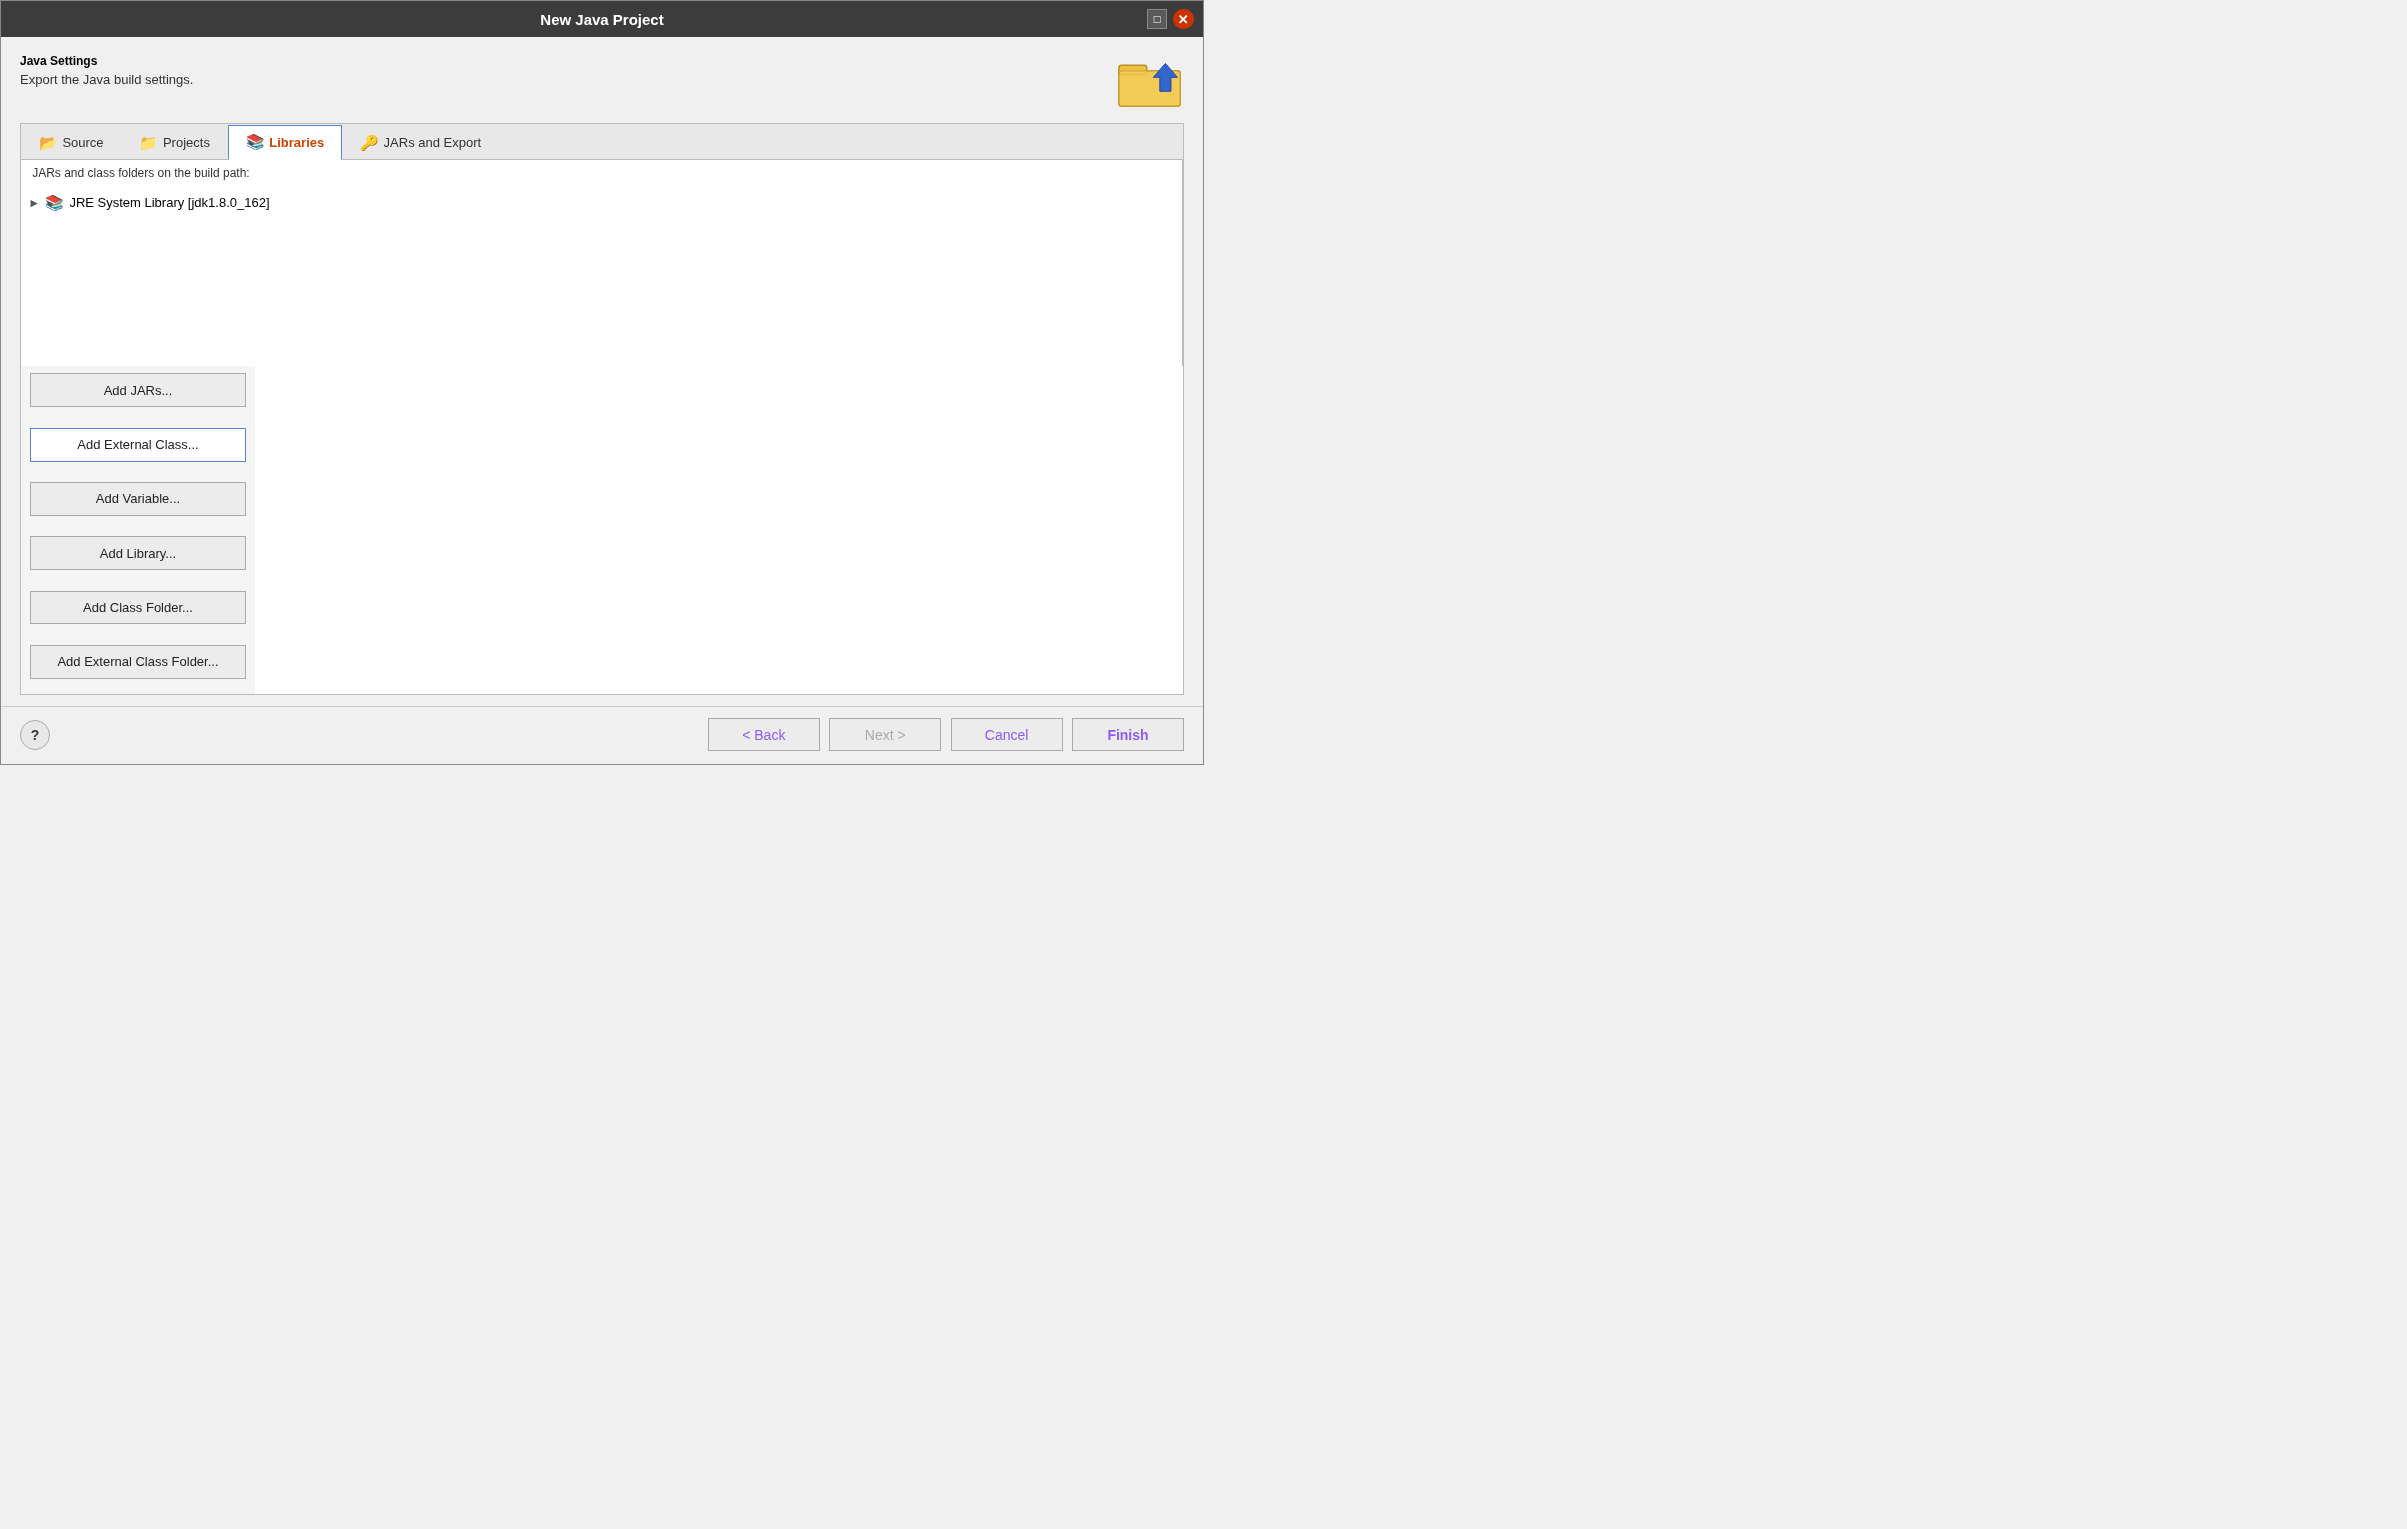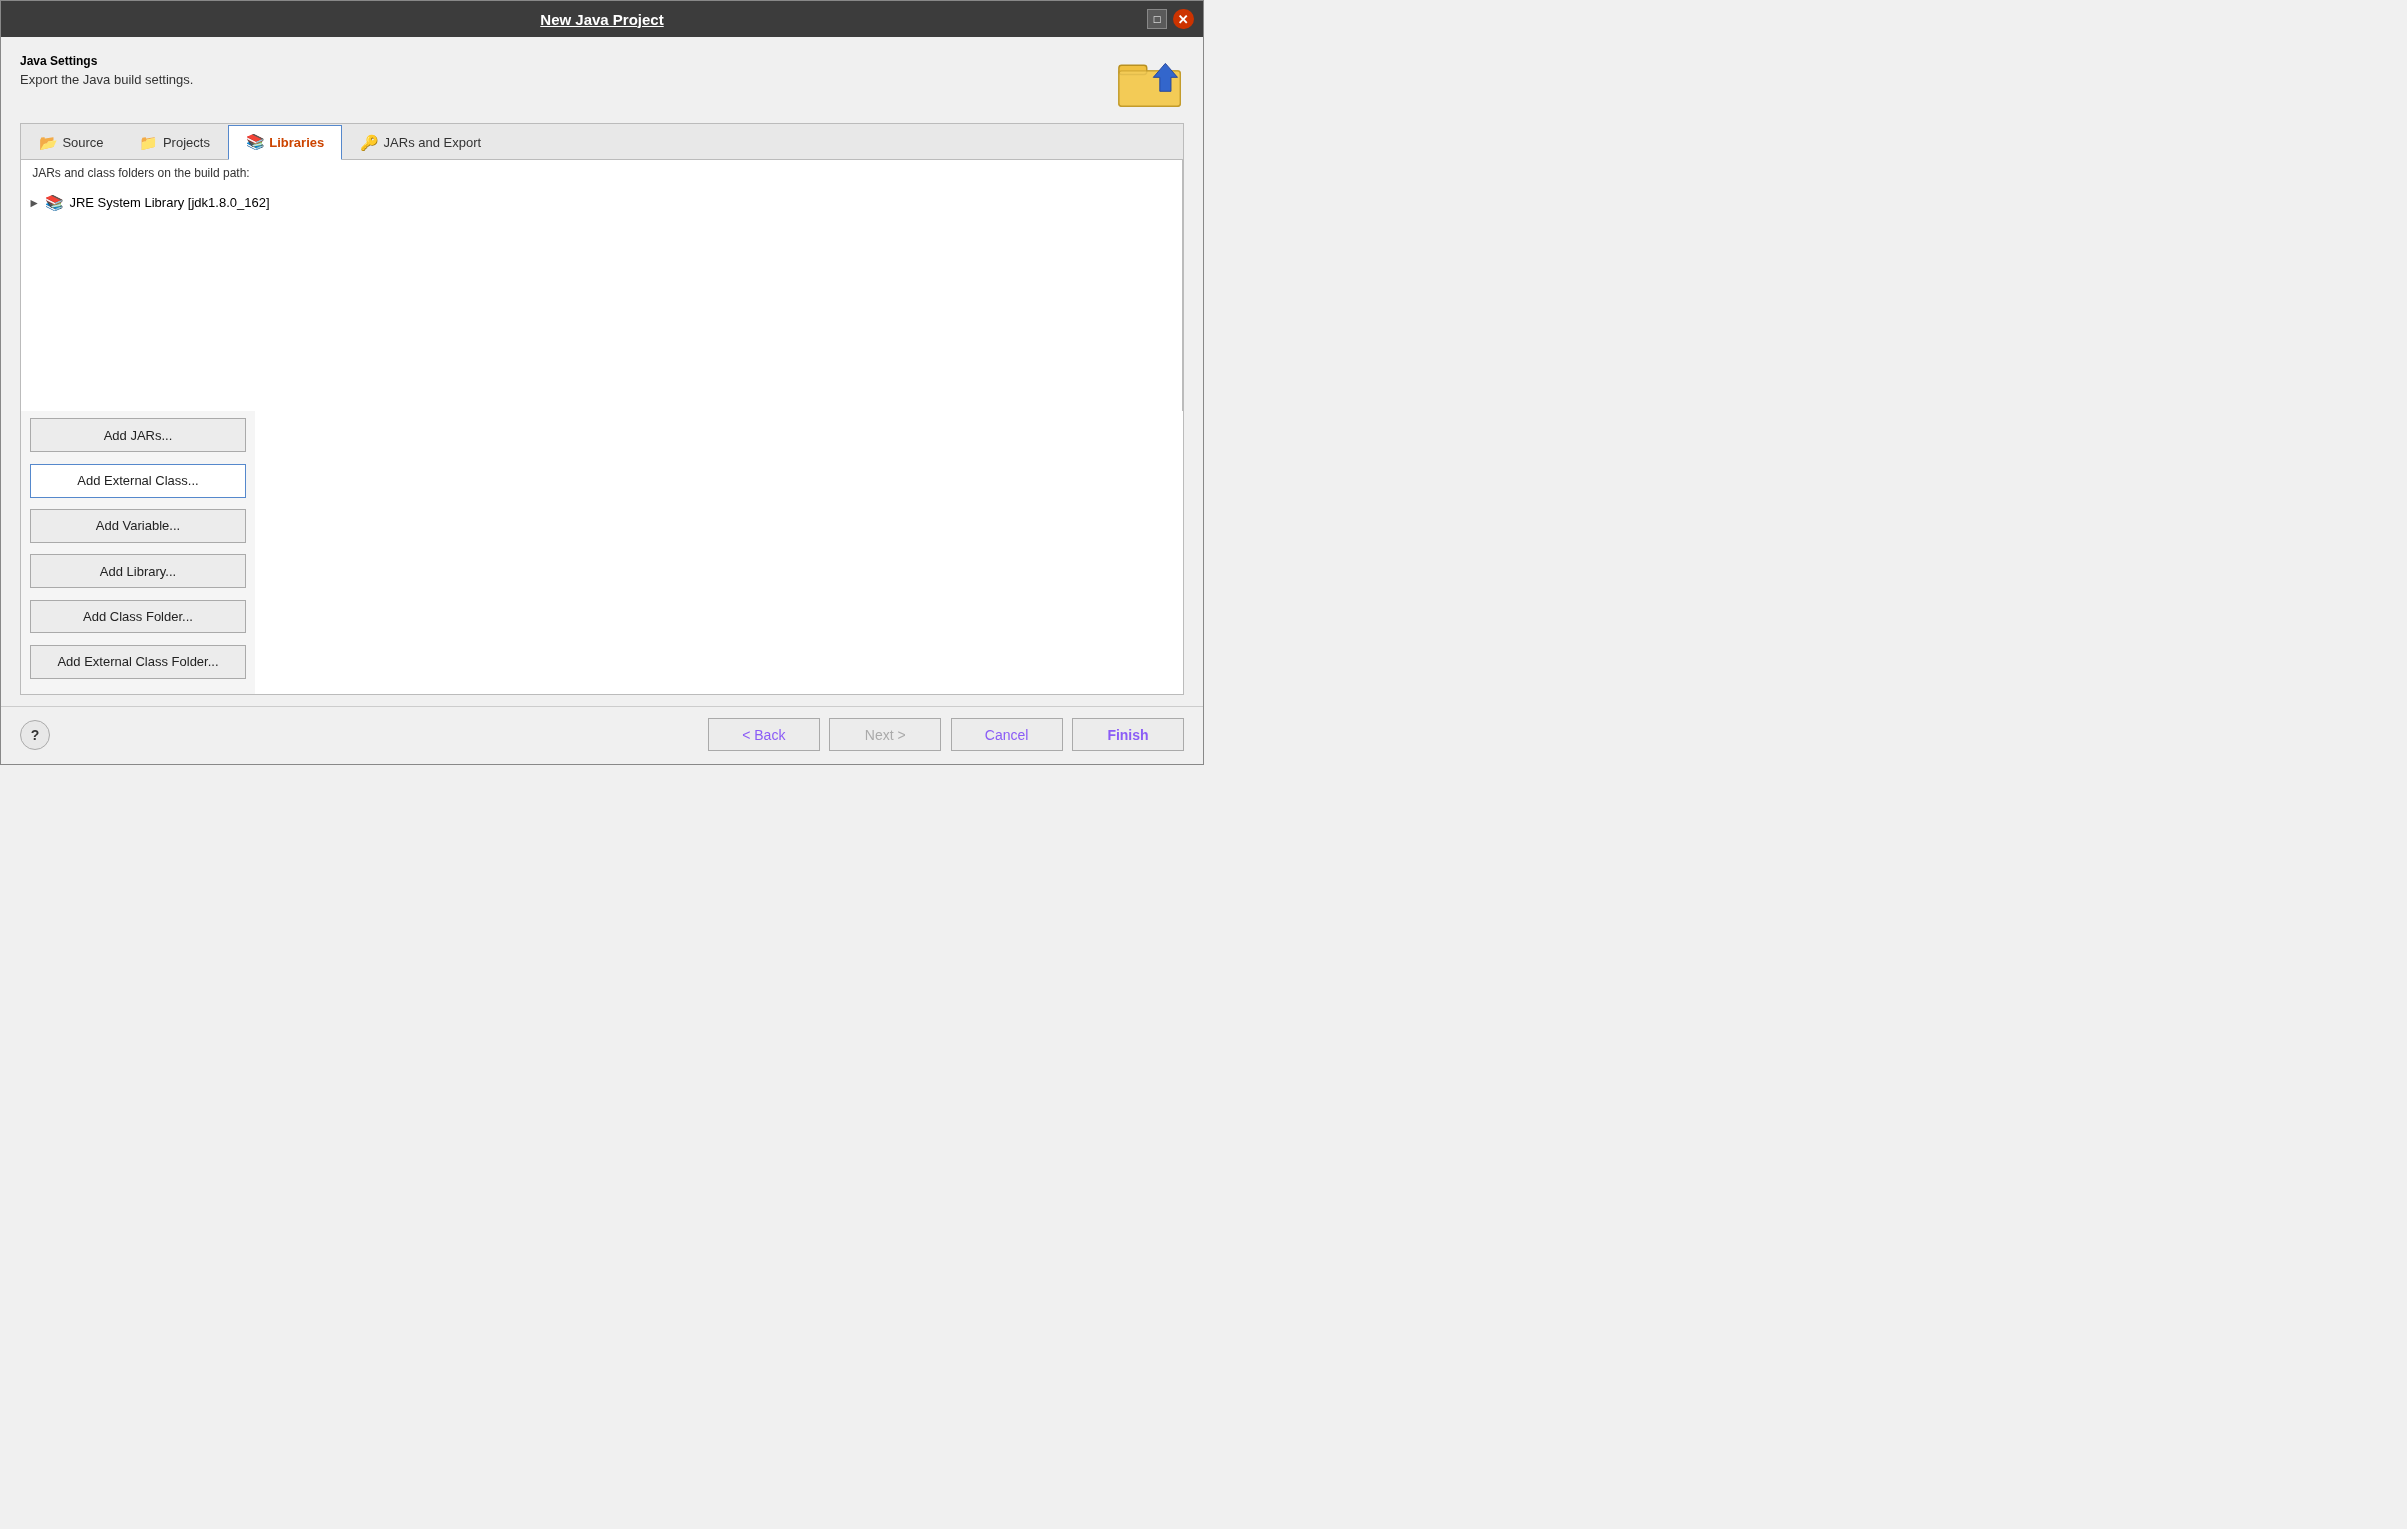--- a/index.html
+++ b/index.html
@@ -21,21 +21,20 @@
     }
     .title-bar {
       background: #3c3c3c;
       color: #fff;
       display: flex;
       align-items: center;
       justify-content: center;
       height: 36px;
       position: relative;
       flex-shrink: 0;
-      text-decoration: underline;
     }
     .title-bar-title {
       font-size: 15px;
       font-weight: bold;
       color: #fff;
     }
     .title-bar-controls {
       position: absolute;
       right: 9.4px;
       display: flex;
@@ -155,21 +154,21 @@
       margin-right: 1.9px;
     }
     .lib-icon {
       font-size: 15px;
     }
     .right-pane {
       width: 234px;
       flex-shrink: 0;
       display: flex;
       flex-direction: column;
-      gap: 4px;
+      gap: 13px;
       padding: 7.5px 9.4px;
       background: #f5f5f5;
     }
     .action-btn {
       display: block;
       width: 100%;
       margin-bottom: 7.5px;
       padding: 8.4px 5.6px;
       font-size: 13px;
       background: #ececec;

